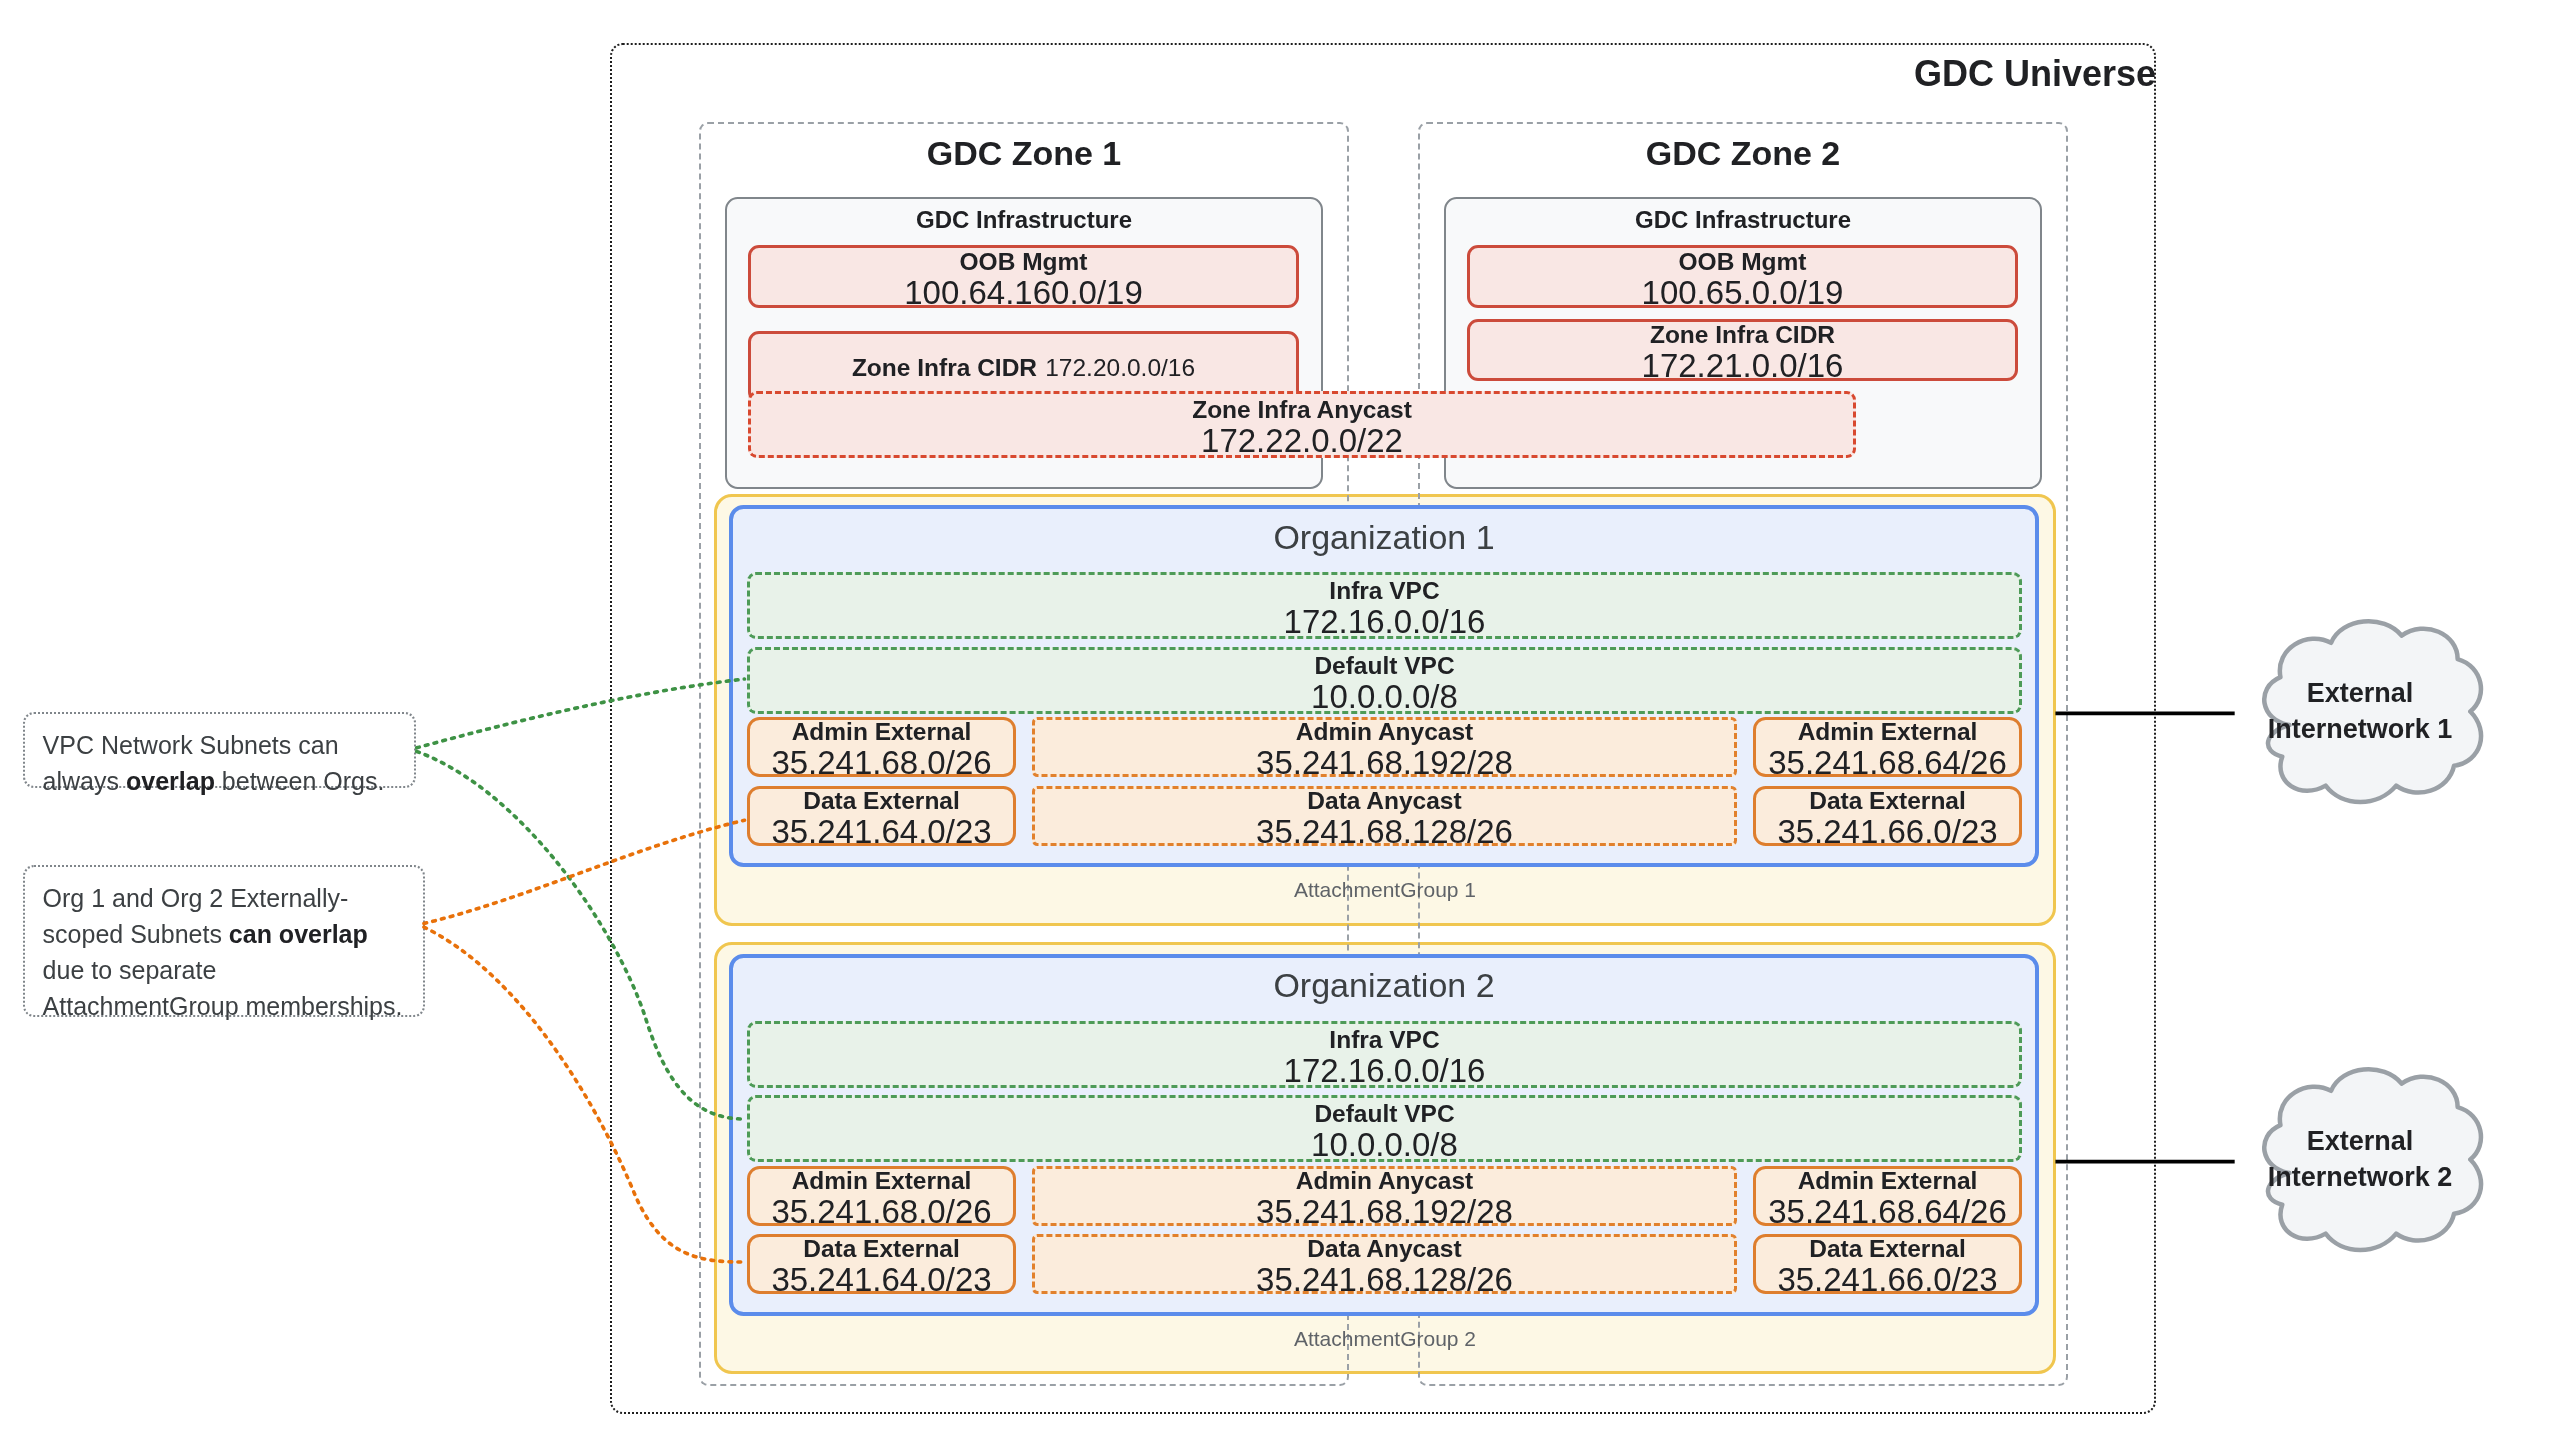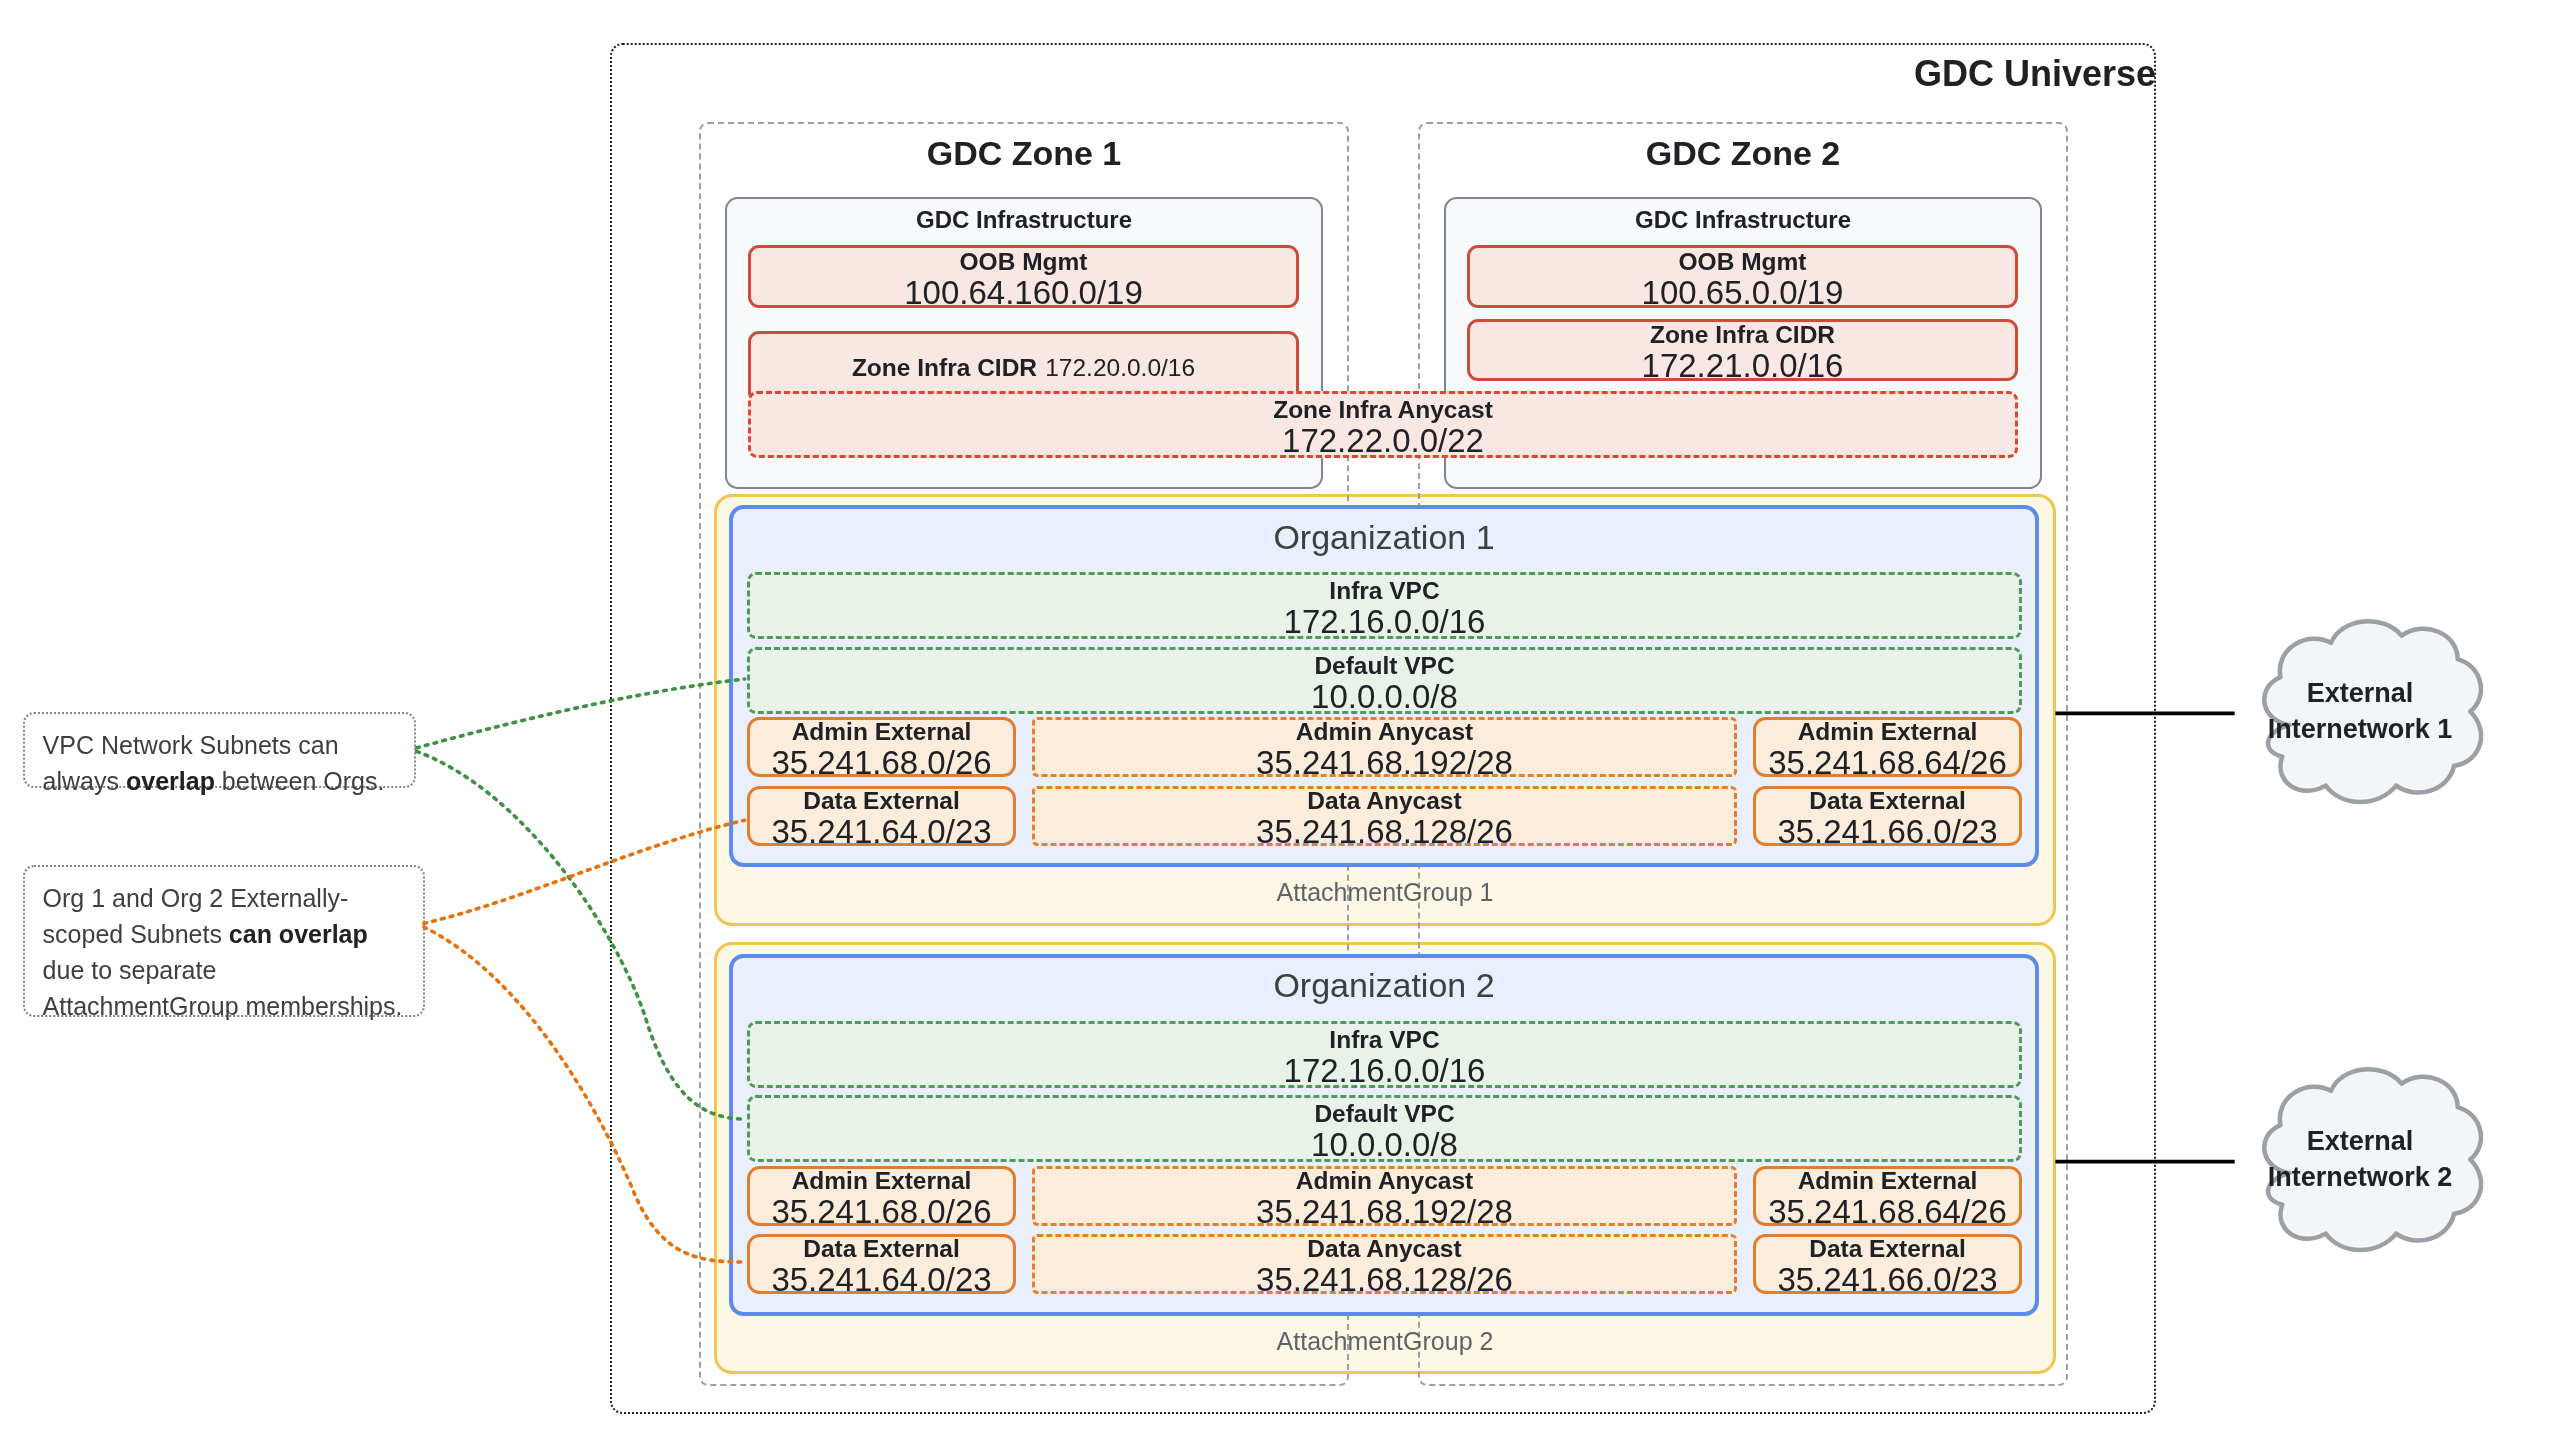--- a/index.html
+++ b/index.html
@@ -6,21 +6,21 @@
   body{width:2550px;height:1454px;font-family:"Liberation Sans", sans-serif;position:relative;overflow:hidden;color:#202124;}
   .abs{position:absolute;box-sizing:border-box;}
   .box{position:absolute;box-sizing:border-box;display:flex;flex-direction:column;align-items:center;justify-content:center;text-align:center;}
   .lbl{font-weight:bold;font-size:24.5px;line-height:31px;color:#202124;}
   .val{font-weight:normal;font-size:33px;line-height:31px;color:#202124;}
   .oneline{font-size:24.5px;line-height:31px;color:#202124;}
   .oneline b{margin-right:8.2px;}
   .universe{border:2.7px dotted #1f1f1f;border-radius:12.7px;z-index:0;}
   .universe-title{position:absolute;text-align:right;font-size:36px;font-weight:bold;z-index:2;}
   .ag{background:#FDF8E5;border:3.6px solid #F0C64F;border-radius:18px;z-index:1;}
-  .ag-label{position:absolute;text-align:center;font-size:25px;color:#5F6368;z-index:3;}
+  .ag-label{position:absolute;text-align:center;font-size:21px;color:#5F6368;z-index:3;}
   .zone{border:2.7px dashed #9AA0A6;border-radius:9px;z-index:2;}
   .zone-title{position:absolute;text-align:center;font-size:34px;font-weight:bold;z-index:3;}
   .infra{background:#F8F9FA;border:2.7px solid #80868B;border-radius:12.7px;z-index:3;}
   .infra-title{position:absolute;text-align:center;font-size:24px;font-weight:bold;z-index:4;}
   .red-solid{background:#F9E7E4;border:3.6px solid #CC4B3B;border-radius:11px;z-index:4;}
   .red-dashed{background:#F9E7E4;border:3.6px dashed #D8492F;border-radius:9px;z-index:5;}
   .org{background:#E9EFFC;border:4.5px solid #5B8CEB;border-radius:14.5px;z-index:4;}
   .org-title{position:absolute;text-align:center;font-size:34px;font-weight:normal;color:#3C4043;z-index:5;}
   .green-dashed{background:#E8F2E9;border:3.6px dashed #4E9B58;border-radius:9px;z-index:5;}
   .orange-solid{background:#FBECDC;border:3.6px solid #DE7E2E;border-radius:12.7px;z-index:5;}
@@ -61,21 +61,21 @@
 <div class="infra-title" style="left:1444px;top:206px;width:598px;">GDC Infrastructure</div>
 <div class="box red-solid" style="left:1467px;top:245px;width:551px;height:63px;">
   <div class="lbl">OOB Mgmt</div>
   <div class="val">100.65.0.0/19</div>
 </div>
 <div class="box red-solid" style="left:1467px;top:319px;width:551px;height:62px;">
   <div class="lbl">Zone Infra CIDR</div>
   <div class="val">172.21.0.0/16</div>
 </div>
 
-<div class="box red-dashed" style="left:748px;top:391px;width:1270px;height:67px;">
+<div class="box red-dashed" style="left:748px;top:391px;width:1108px;height:67px;">
   <div class="lbl">Zone Infra Anycast</div>
   <div class="val">172.22.0.0/22</div>
 </div>
 
 <div class="abs org" style="left:729px;top:505px;width:1310px;height:362px;"></div>
 <div class="org-title" style="left:729px;top:518px;width:1310px;">Organization 1</div>
 <div class="box green-dashed" style="left:747px;top:572px;width:1275px;height:67px;">
   <div class="lbl">Infra VPC</div>
   <div class="val">172.16.0.0/16</div>
 </div>

